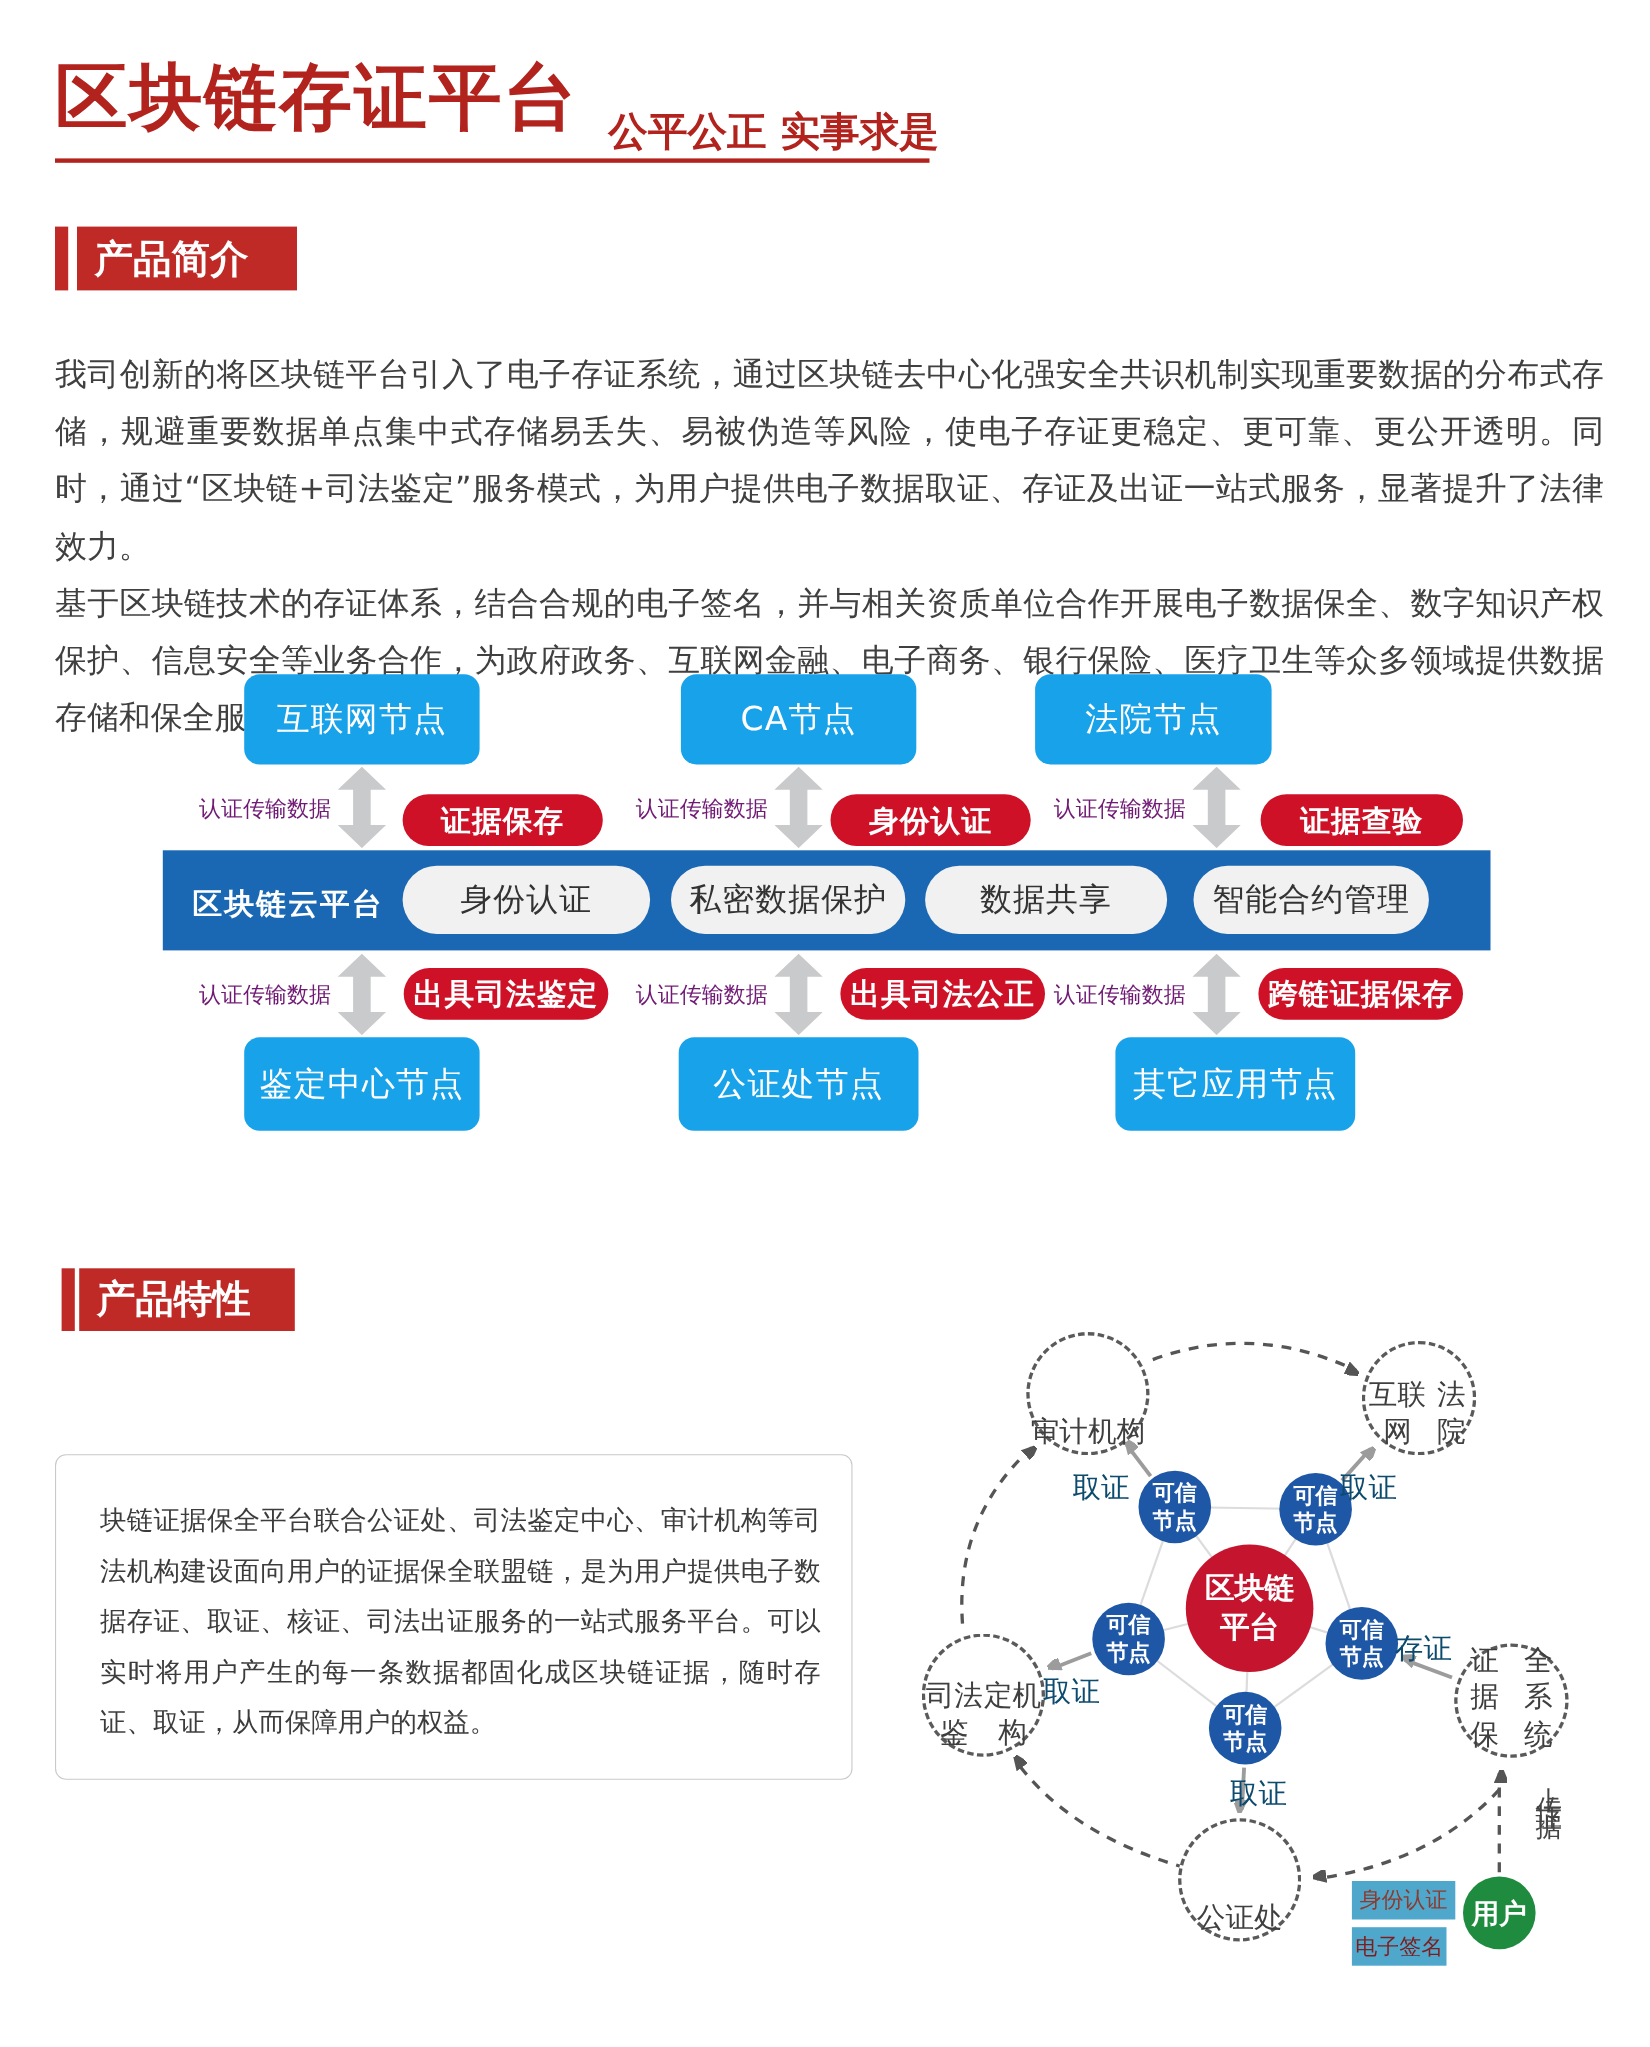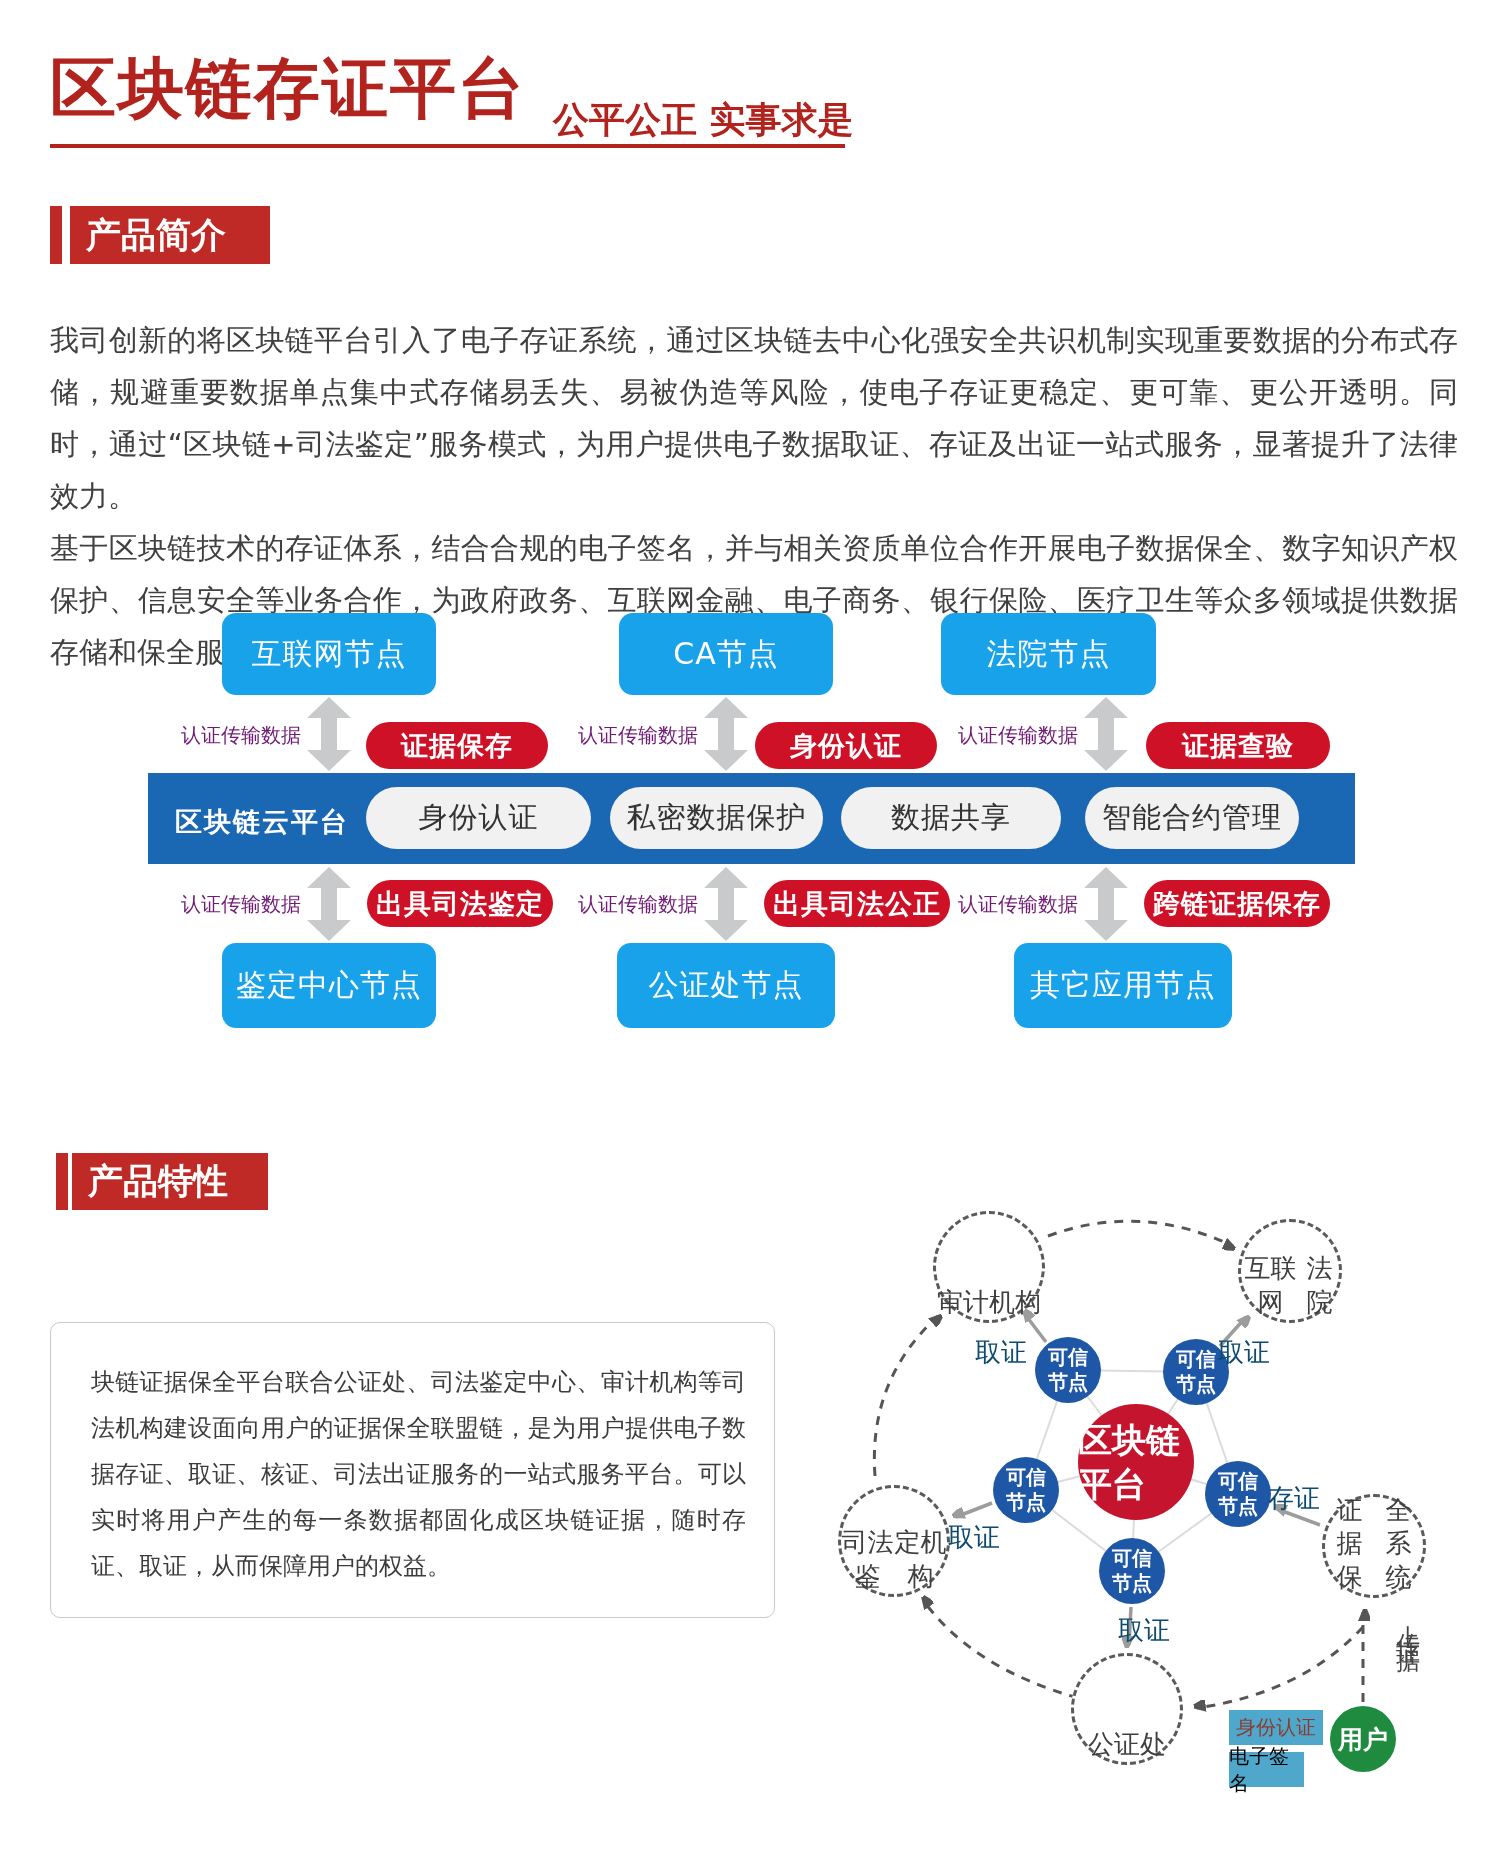--- a/index.html
+++ b/index.html
@@ -21,21 +21,21 @@
   .arrow-label{font-size:20px;color:#701a75;text-align:right;width:160px;white-space:nowrap;}
   .bar{background:#1a67b3;}
   .bar-label{color:#ffffff;font-size:27px;font-weight:600;letter-spacing:2px;white-space:nowrap;}
   .module{background:#f1f1f1;border-radius:31px;color:#333333;font-size:29px;font-weight:500;display:flex;align-items:center;justify-content:center;letter-spacing:1px;}
   
   .card{border:1px solid #c9c9c9;border-radius:10px;box-sizing:border-box;padding:36px 28px 0 40px;}
   .card p{font-size:24px;line-height:46px;color:#3c3c3c;text-align:justify;margin:0;}
   
   .dashed-circle{border:3px dashed #5a5a5a;border-radius:50%;background:#ffffff;color:#3f3f3f;display:flex;flex-direction:row;align-items:flex-end;justify-content:center;font-size:26px;line-height:1.3;box-sizing:border-box;text-align:center;}
   .blue-node{background:#1d57a5;border-radius:50%;color:#ffffff;font-size:20px;font-weight:700;display:flex;flex-direction:column;align-items:center;justify-content:center;line-height:1.25;text-align:center;}
-  .red-center{background:#c5152e;border-radius:50%;color:#ffffff;font-size:34px;font-weight:700;display:flex;flex-direction:column;align-items:flex-start;justify-content:center;line-height:1.3;text-align:center;}
+  .red-center{background:#c5152e;border-radius:50%;color:#ffffff;font-size:27px;font-weight:700;display:flex;flex-direction:column;align-items:center;justify-content:center;line-height:1.3;text-align:center;}
   .red-label{color:#0c4a6e;font-size:26px;font-weight:400;white-space:nowrap;}
   .user-circle{background:#1e8b3f;border-radius:50%;color:#ffffff;font-size:25px;font-weight:700;display:flex;align-items:center;justify-content:center;}
   .mini-box{background:#4fa8cc;font-size:20px;display:flex;align-items:center;justify-content:center;}
   .v-label{writing-mode:vertical-rl;font-size:24px;color:#444444;letter-spacing:8px;white-space:nowrap;}
 </style>
 </head>
 <body>
 
 <div id="canvas">
 
@@ -218,17 +218,17 @@
 
     <div class="abs red-label" style="left:975px;top:1335px;">取证</div>
     <div class="abs red-label" style="left:1218px;top:1335px;">取证</div>
     <div class="abs red-label" style="left:948px;top:1520px;">取证</div>
     <div class="abs red-label" style="left:1118px;top:1613px;">取证</div>
     <div class="abs red-label" style="left:1268px;top:1481px;">存证</div>
 
     <div class="abs v-label" style="left:1392px;top:1606px;height:120px;">上传证据</div>
 
     <div class="abs mini-box" style="left:1229px;top:1710px;width:94px;height:35px;color:#8c3b2e;">身份认证</div>
-    <div class="abs mini-box" style="left:1229px;top:1752px;width:75px;height:35px;color:#000000;">电子签名</div>
+    <div class="abs mini-box" style="left:1229px;top:1752px;width:86px;height:35px;color:#7f1d1d;">电子签名</div>
     <div class="abs user-circle" style="left:1330px;top:1706px;width:66px;height:66px;">用户</div>
   </div>
 
 </div>
 
 </body></html>

